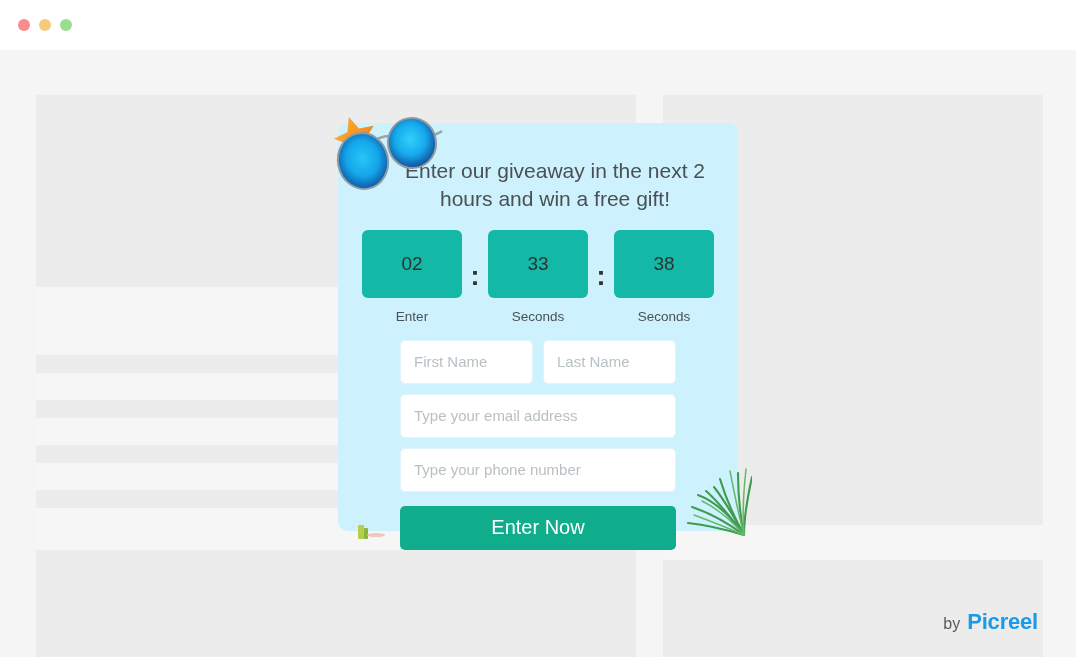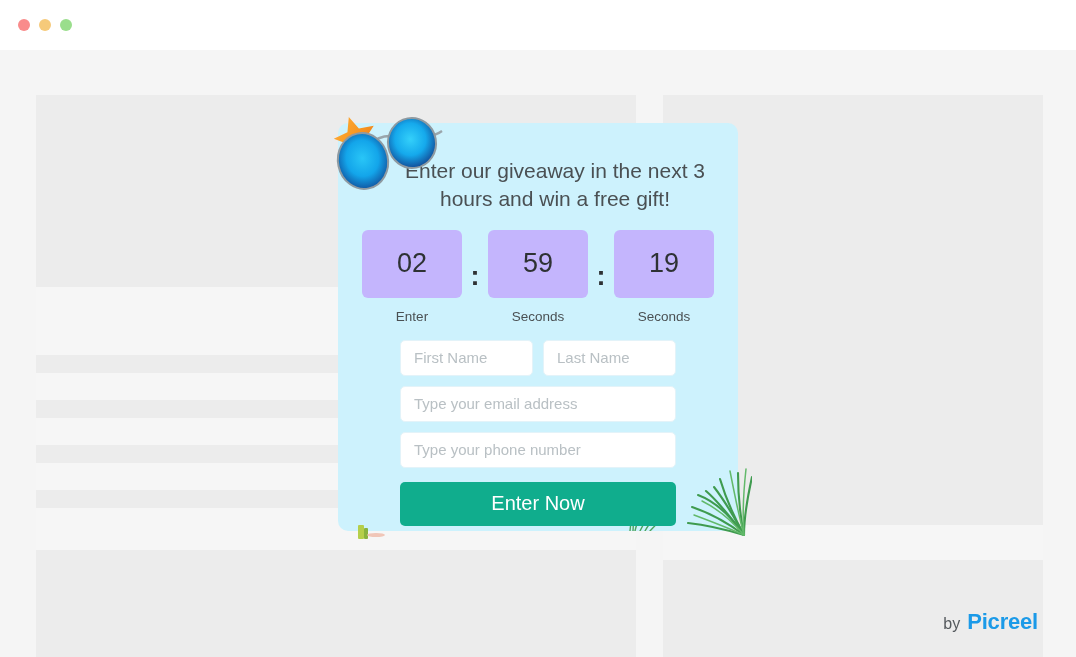--- a/index.html
+++ b/index.html
@@ -179,26 +179,26 @@
   }
   .cd-unit {
     display: flex;
     flex-direction: column;
     align-items: center;
     width: 100px;
   }
   .cd-box {
     width: 100px;
     height: 68px;
-    background: #c4b5fd;
+    background: #14b8a6;
     border-radius: 6px;
     display: flex;
     align-items: center;
     justify-content: center;
-    font-size: 27px;
+    font-size: 19px;
     color: #2e3234;
   }
   .cd-label {
     margin-top: 11px;
     font-size: 13.5px;
     color: #4a5053;
   }
   .cd-sep {
     width: 38px;
     height: 68px;
@@ -221,21 +221,21 @@
   }
   .name-row {
     display: flex;
     gap: 10px;
     width: 276px;
   }
   .field {
     background: #ffffff;
     border: 1px solid #e3f3f9;
     border-radius: 5px;
-    height: 36px;
+    height: 44px;
     font-size: 15px;
     color: #c2410c;
     padding: 4px 13px;
     font-family: "Liberation Sans", sans-serif;
     outline: none;
     width: 100%;
   }
   .field::placeholder { color: #b9c0c4; }
   .field-half { width: 133px; }
   .field-full { width: 276px; }
@@ -361,39 +361,39 @@
         <path d="M96 29 C 104 27, 110 25, 114 22" stroke="#9aa5ab" stroke-width="2.2" fill="none"></path>
 
         <ellipse cx="35" cy="52" rx="25" ry="28" transform="rotate(-12 35 52)" fill="url(#lensL)" stroke="#8f9aa1" stroke-width="2"></ellipse>
 
         <ellipse cx="84" cy="34" rx="24" ry="25" transform="rotate(-10 84 34)" fill="url(#lensR)" stroke="#8f9aa1" stroke-width="2"></ellipse>
       </svg>
     </div>
 
     <div class="popup-inner">
 
-      <div class="popup-headline">Enter our giveaway in the next 3 hours and win a free gift!</div>
+      <div class="popup-headline">Enter our giveaway in the next 2 hours and win a free gift!</div>
 
       <div class="countdown">
         <div class="cd-unit">
           <div class="cd-box">02</div>
           <div class="cd-label">Enter</div>
         </div>
 
         <div class="cd-sep">:</div>
 
         <div class="cd-unit">
-          <div class="cd-box">59</div>
+          <div class="cd-box">33</div>
           <div class="cd-label">Seconds</div>
         </div>
 
         <div class="cd-sep">:</div>
 
         <div class="cd-unit">
-          <div class="cd-box">19</div>
+          <div class="cd-box">38</div>
           <div class="cd-label">Seconds</div>
         </div>
       </div>
 
       <div class="form-area">
         <div class="name-row">
           <input class="field field-half" type="text" placeholder="First Name" style="">
           <input class="field field-half" type="text" placeholder="Last Name" style="">
         </div>
 

